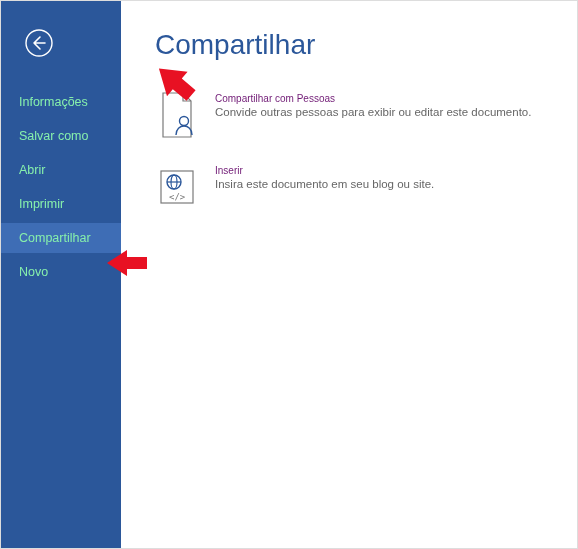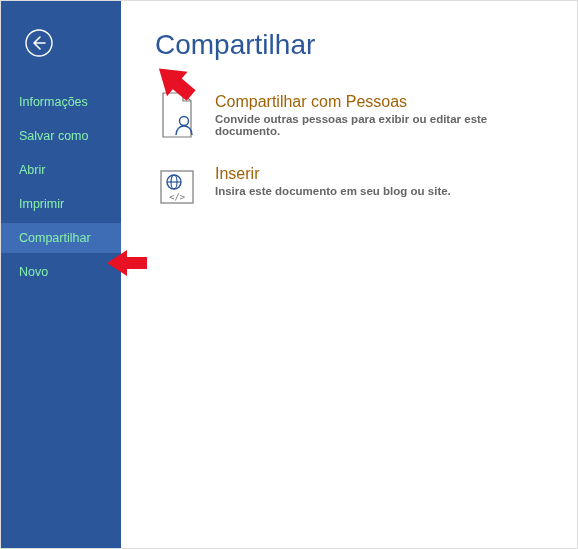--- a/index.html
+++ b/index.html
@@ -62,28 +62,27 @@
     .option .icon-box {
       width: 44px;
       height: 44px;
       flex: 0 0 44px;
       display: flex;
       align-items: center;
       justify-content: center;
     }
     .option .text { flex: 1; }
     .option .title {
-      font-size: 16px;
-      color: #a16207;
+      font-size: 10px;
+      color: #701a75;
       margin-bottom: 2px;
     }
     .option .desc {
       font-size: 11.5px;
       color: #666;
-      font-weight: bold;
     }
     .arrow {
       position: absolute;
       pointer-events: none;
     }
     .arrow svg { display: block; }
     .arrow.a1 { left: 105px; top: 248px; }
     .arrow.a2 { left: 140px; top: 65px; }
   </style>
 </head>

